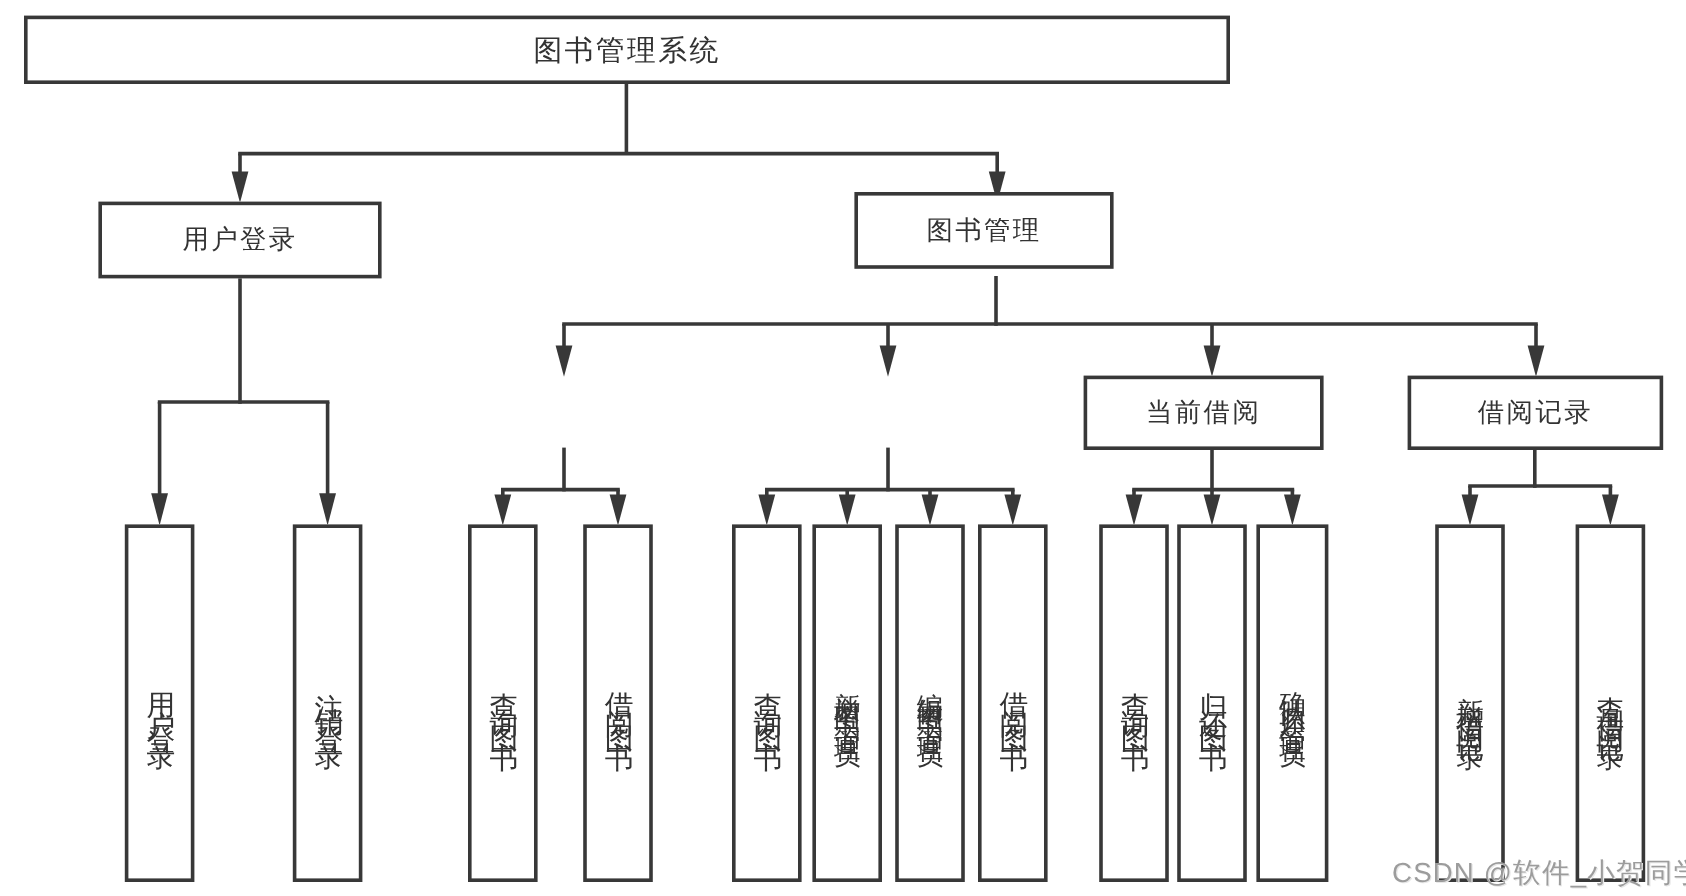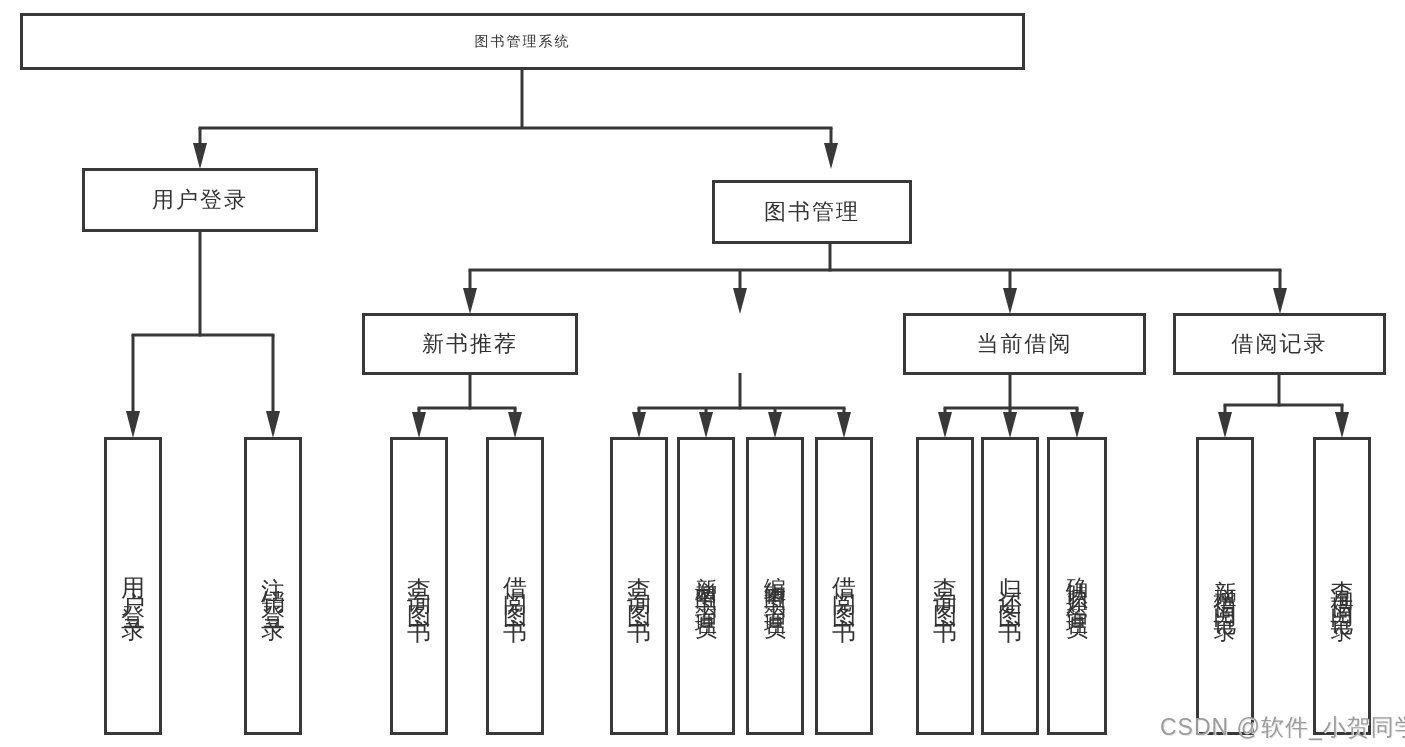--- a/index.html
+++ b/index.html
@@ -14,21 +14,21 @@
   .node{
     position:absolute;
     box-sizing:border-box;
     background:#ffffff;
     border:3px solid #383838;
     display:flex;align-items:center;justify-content:center;
     color:#333333;
     z-index:1;
   }
   .hnode{font-size:22px;letter-spacing:2px;white-space:nowrap;}
-  .root{font-size:14px;text-align:center;}
+  .root{font-size:24px;text-align:center;}
   .vnode .label{
     writing-mode:vertical-rl;
     text-orientation:mixed;
     font-size:24px;
     letter-spacing:14px;
     line-height:1;
   }
   .vnode.mid .label{font-size:23px;letter-spacing:8px;}
   .vnode.long .label{font-size:22px;letter-spacing:6px;}
   #watermark{
@@ -111,28 +111,25 @@
     </g>
   </svg>
 
   <div class="node hnode root" style="left:20px;top:13px;width:1005px;height:57px;">
     <span class="label">图书管理系统</span>
   </div>
 
   <div class="node hnode" style="left:82px;top:168px;width:236px;height:64px;">
     <span class="label">用户登录</span>
   </div>
-  <div class="node hnode" style="left:712px;top:180px;width:200px;height:64px;">
+  <div class="node hnode" style="left:712px;top:160px;width:216px;height:64px;">
     <span class="label">图书管理</span>
   </div>
 
-  <div class="node hnode" style="left:362px;top:313px;width:216px;height:62px;">
-    <span class="label">新书推荐</span>
-  </div>
-  <div class="node hnode" style="left:903px;top:313px;width:243px;height:62px;">
+  <div class="node hnode" style="left:903px;top:313px;width:200px;height:62px;">
     <span class="label">当前借阅</span>
   </div>
   <div class="node hnode" style="left:1173px;top:313px;width:213px;height:62px;">
     <span class="label">借阅记录</span>
   </div>
 
   <div class="node vnode" style="left:104px;top:437px;width:58px;height:298px;">
     <span class="label">用户登录</span>
   </div>
   <div class="node vnode" style="left:244px;top:437px;width:58px;height:298px;">

